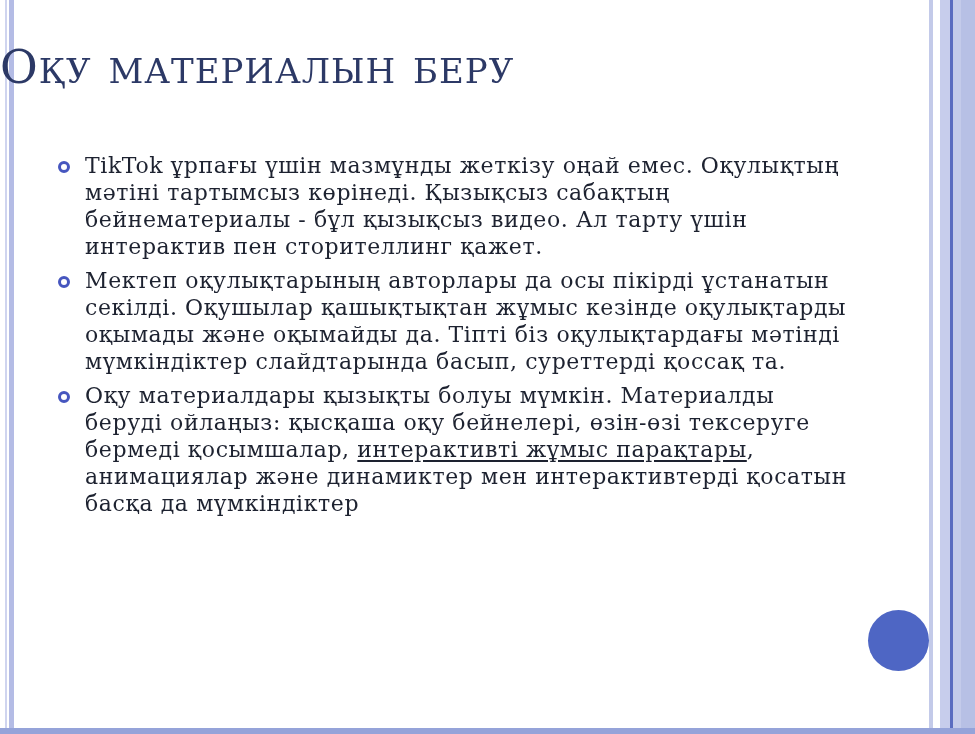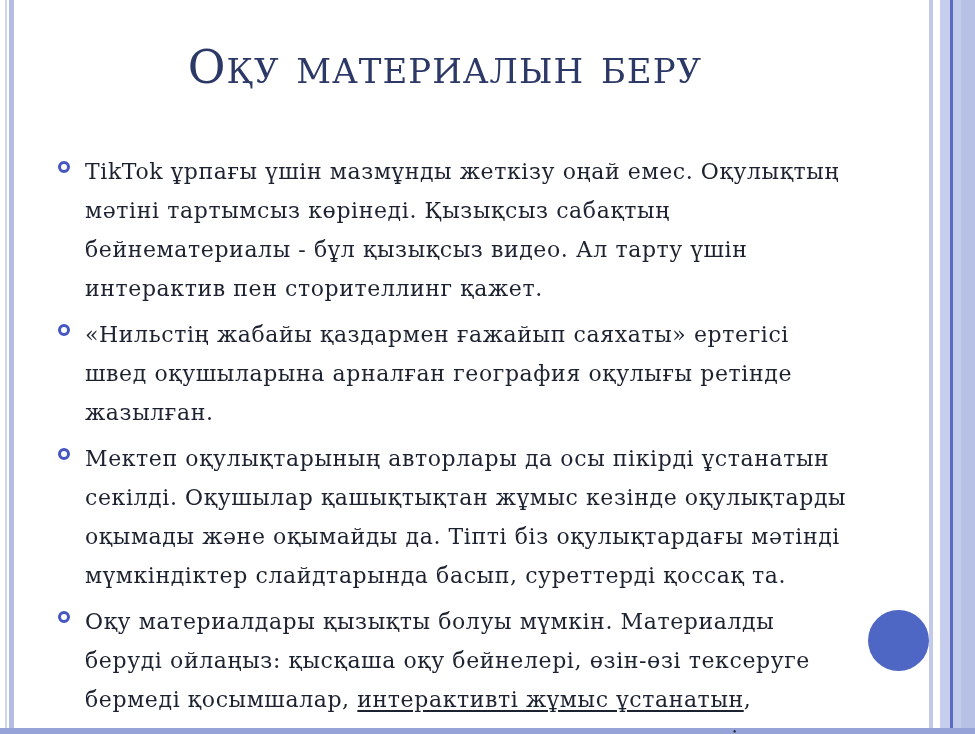--- a/index.html
+++ b/index.html
@@ -21,21 +21,21 @@
       #c7cdec 0px,#c7cdec 10px,
       #5a6cc0 10px,#5a6cc0 13px,
       #c4cbea 13px,#c4cbea 21px,
       #b7c0e5 21px,#b7c0e5 35px);
   }
   
   .bottom-bar{position:absolute;left:0;bottom:0;width:100%;height:6px;background:#95a3d9;}
   
   h1{
     position:absolute;top:42px;left:0;width:890px;
-    margin:0;text-align:center;
+    margin:0;text-align:left;
     color:#2c3966;font-weight:normal;
     letter-spacing:1px;word-spacing:5px;
     line-height:1.1;
   }
   .t-init{font-size:46px;}
   .t-rest{font-size:34px;}
   
   #bullets{
     position:absolute;left:58px;top:152px;width:800px;
     margin:0;padding:0;list-style:none;
@@ -43,21 +43,21 @@
   #bullets li{display:flex;margin:0 0 7px 0;}
   .marker{
     flex:0 0 auto;
     width:6px;height:6px;
     border:3px solid #4656bf;
     border-radius:50%;
     margin:9px 15px 0 0;
     background:#ffffff;
   }
   .btext{
-    font-size:22px;line-height:39px;
+    font-size:22px;line-height:27px;
     letter-spacing:0.6px;
     color:#1d2230;
     white-space:pre-wrap;
   }
   .btext .u{text-decoration:underline;text-underline-offset:3px;}
   
   .circle{
     position:absolute;left:868px;top:610px;
     width:61px;height:61px;border-radius:50%;
     background:#4e66c4;
@@ -75,26 +75,22 @@
 
   <h1><span class="t-init">О</span><span class="t-rest">ҚУ МАТЕРИАЛЫН БЕРУ</span></h1>
 
   <ul id="bullets">
       <li>
         <span class="marker"></span>
         <span class="btext"><span>TikTok ұрпағы үшін мазмұнды жеткізу оңай емес. Оқулықтың мәтіні тартымсыз көрінеді. Қызықсыз сабақтың бейнематериалы - бұл қызықсыз видео. Ал тарту үшін интерактив пен сторителлинг қажет.</span></span>
       </li>
       <li>
         <span class="marker"></span>
-        <span class="btext"><span>«Нильстің жабайы қаздармен ғажайып саяхаты» ертегісі швед оқушыларына арналған география оқулығы ретінде жазылған.</span></span>
-      </li>
-      <li>
-        <span class="marker"></span>
         <span class="btext"><span>Мектеп оқулықтарының авторлары да осы пікірді ұстанатын секілді. Оқушылар қашықтықтан жұмыс кезінде оқулықтарды оқымады және оқымайды да. Тіпті біз оқулықтардағы мәтінді мүмкіндіктер слайдтарында басып, суреттерді қоссақ та.</span></span>
       </li>
       <li>
         <span class="marker"></span>
-        <span class="btext"><span>Оқу материалдары қызықты болуы мүмкін. Материалды беруді ойлаңыз: қысқаша оқу бейнелері, өзін-өзі тексеруге бермеді қосымшалар, </span><span class="u">интерактивті жұмыс ұстанатын</span><span>, анимациялар және динамиктер мен интерактивтерді қосатын басқа да мүмкіндіктер</span></span>
+        <span class="btext"><span>Оқу материалдары қызықты болуы мүмкін. Материалды беруді ойлаңыз: қысқаша оқу бейнелері, өзін-өзі тексеруге бермеді қосымшалар, </span><span class="u">интерактивті жұмыс парақтары</span><span>, анимациялар және динамиктер мен интерактивтерді қосатын басқа да мүмкіндіктер</span></span>
       </li>
     </ul>
 
   <div class="circle"></div>
 </div>
 
 </body></html>

